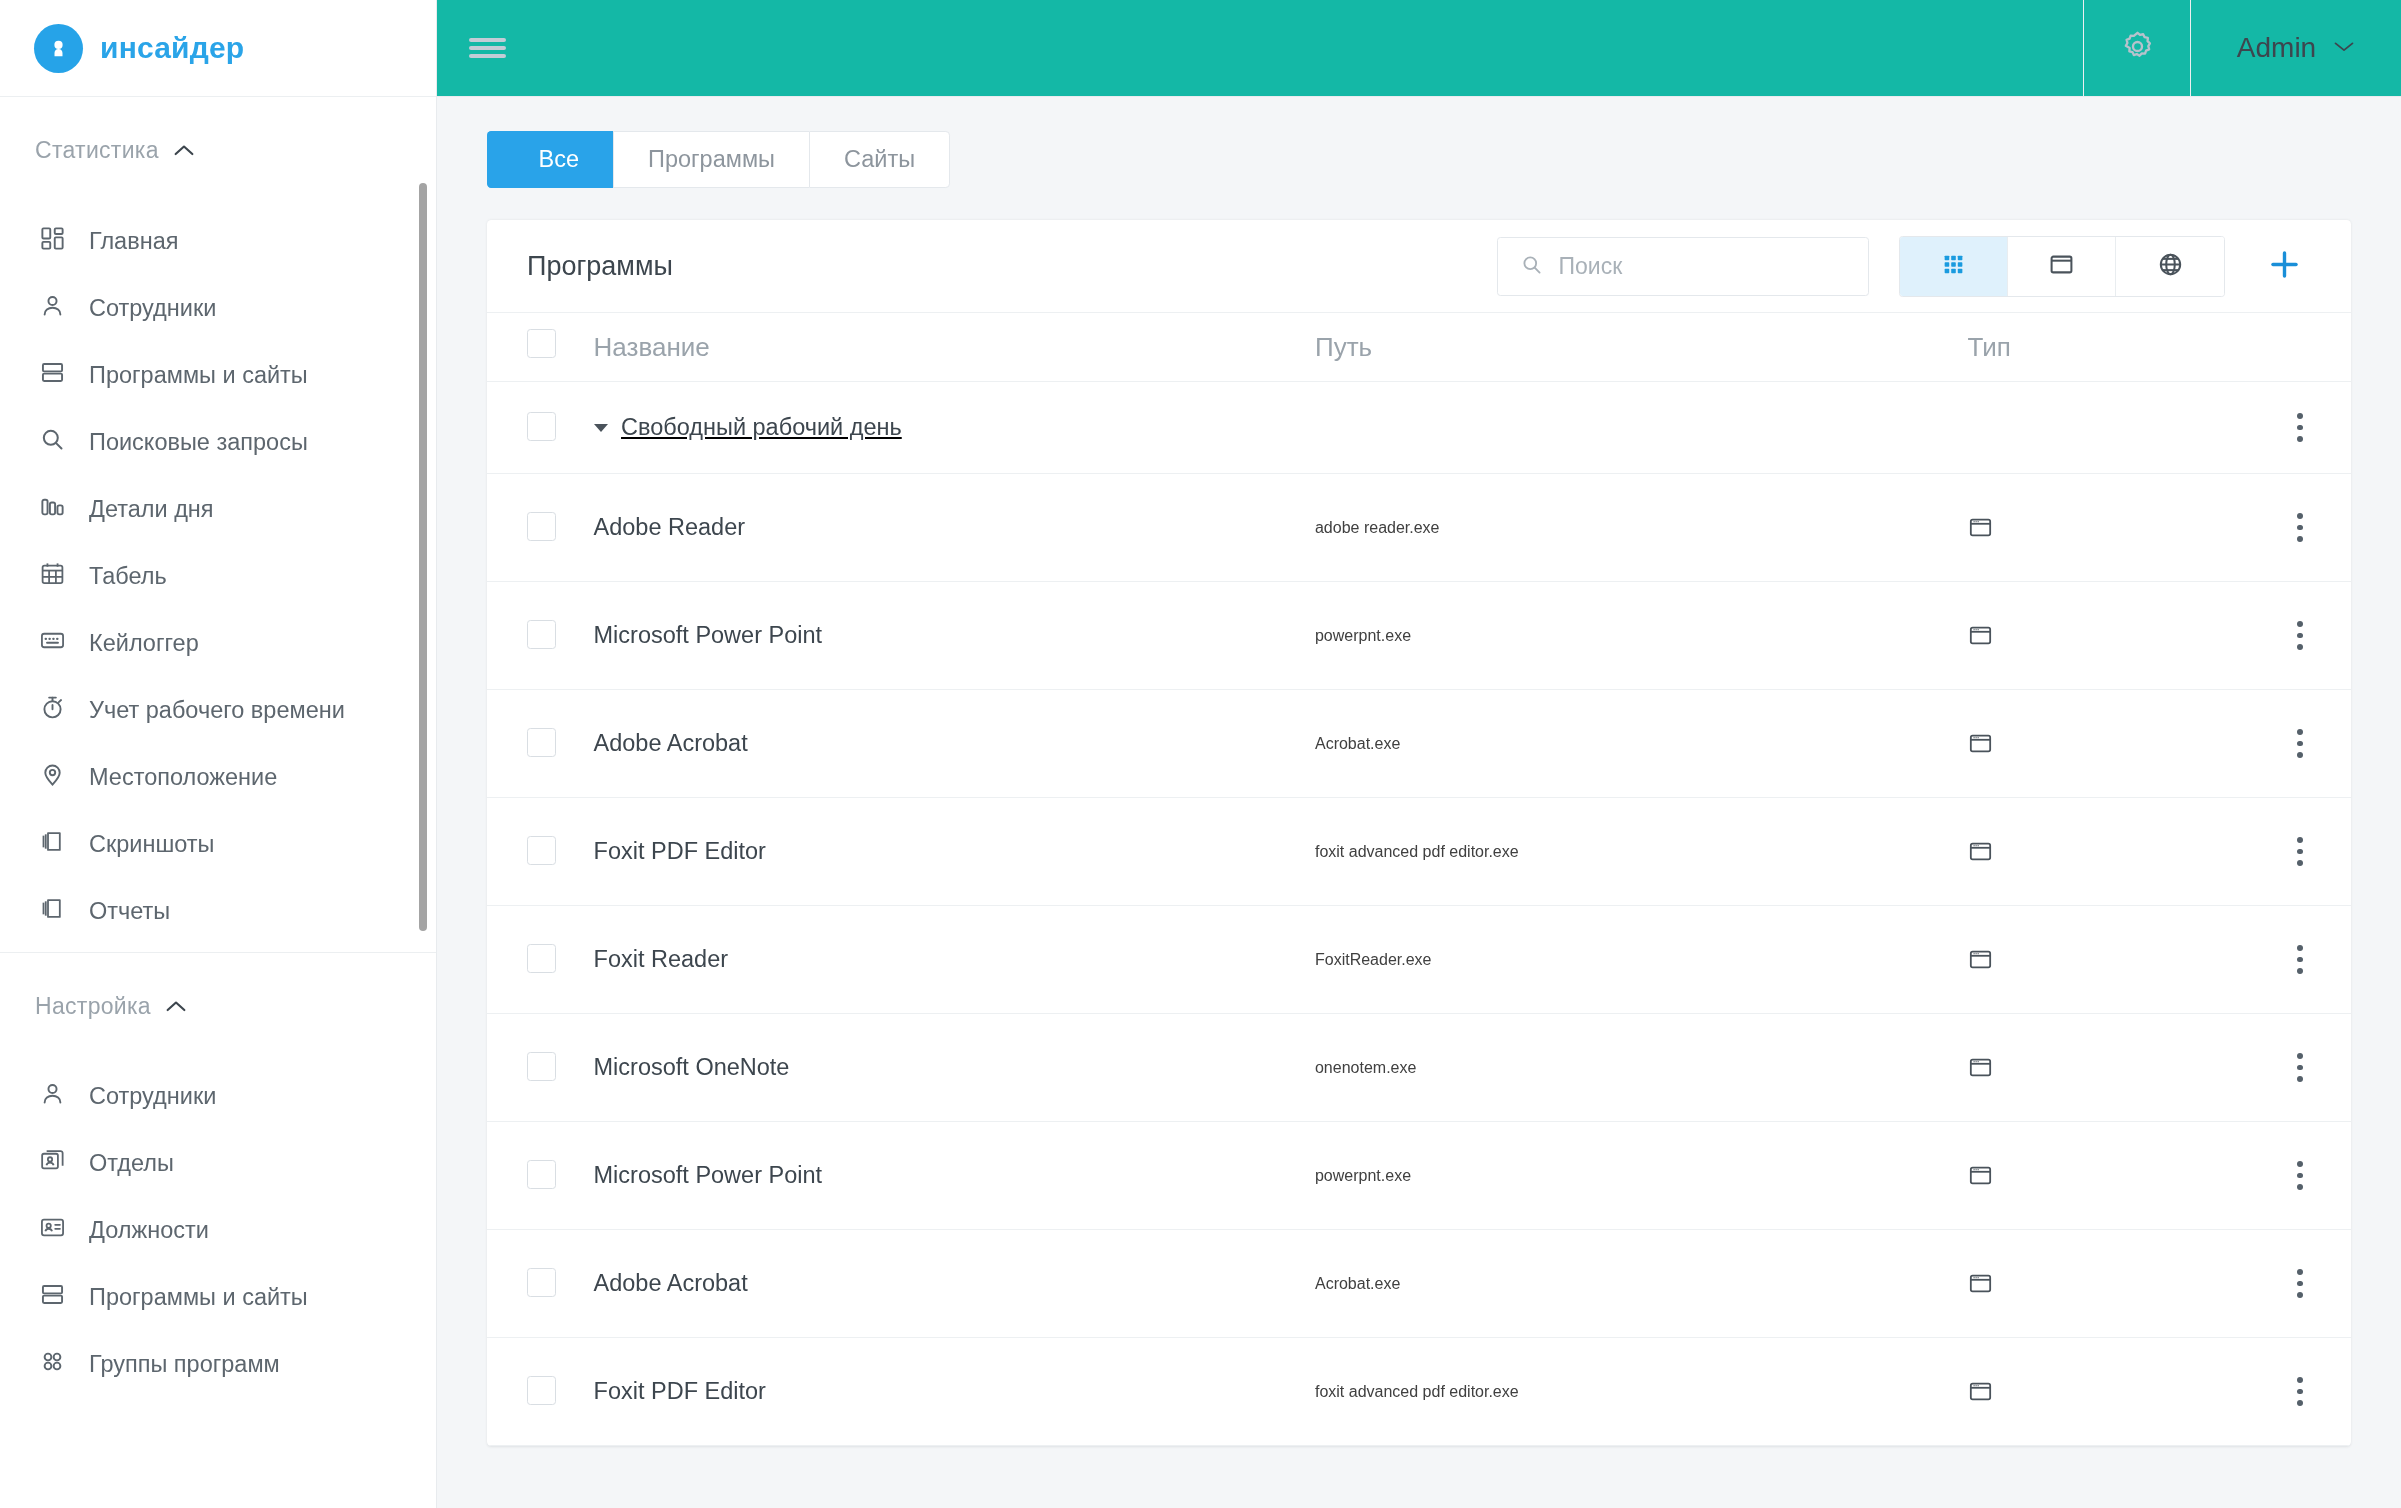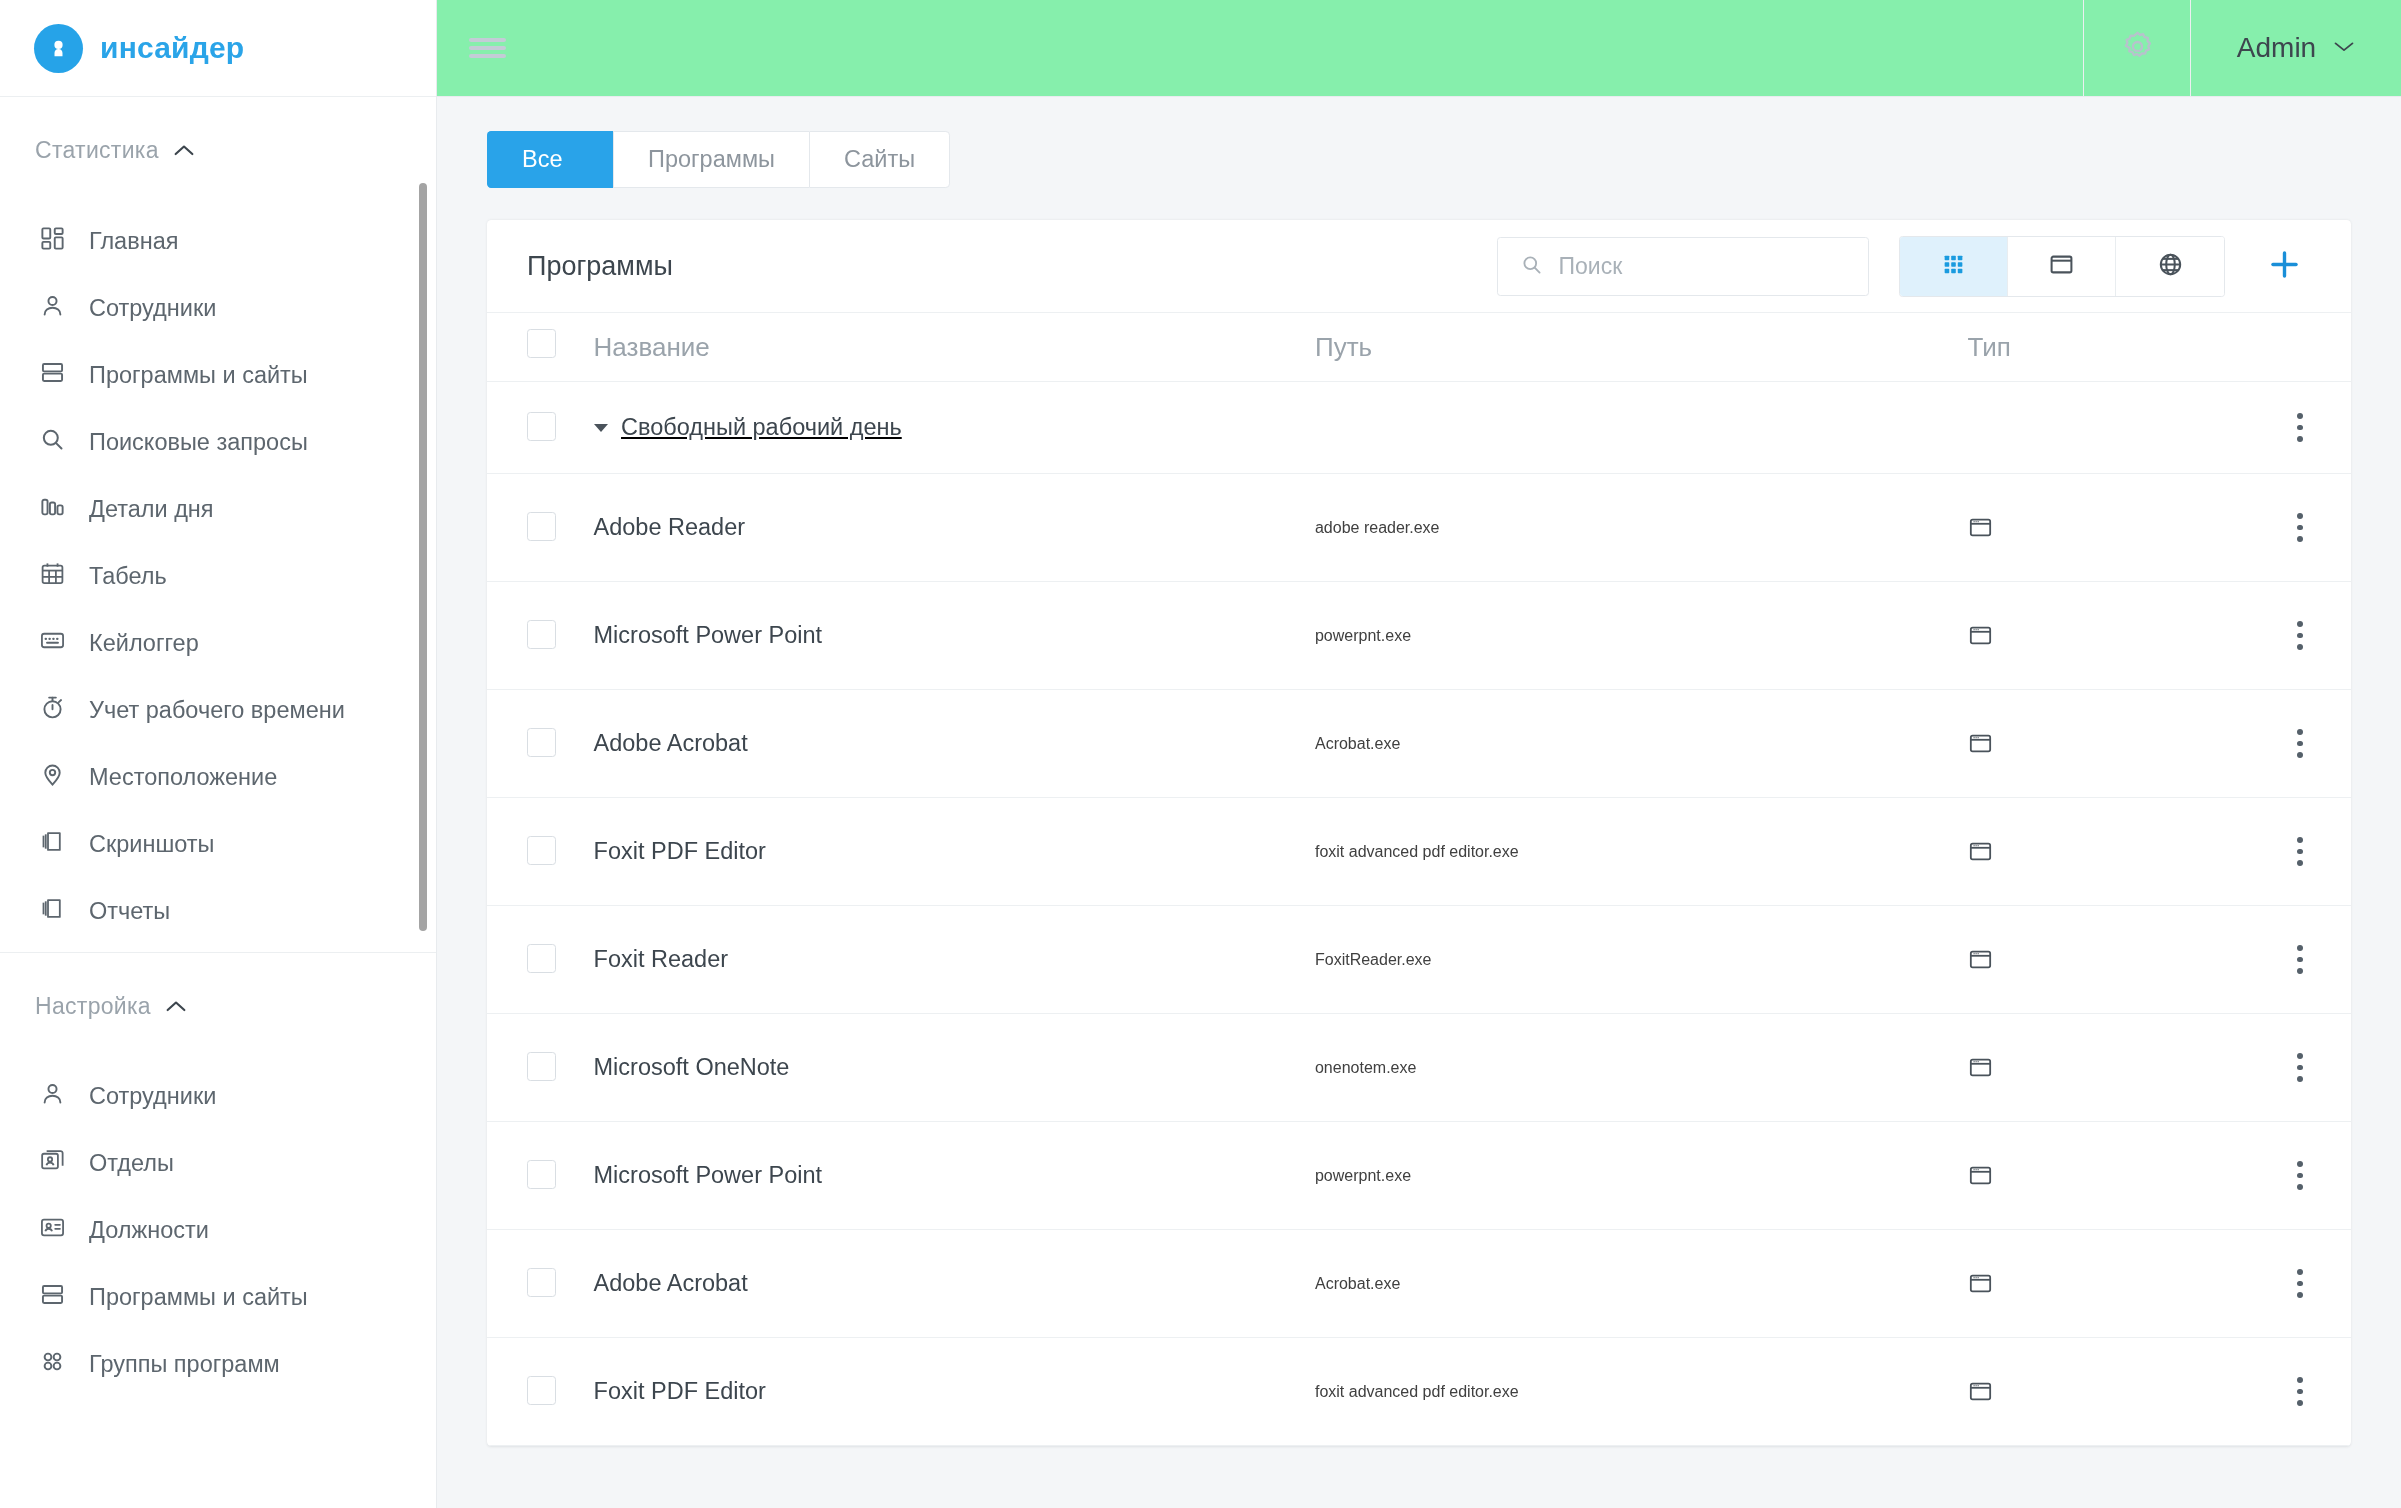--- a/index.html
+++ b/index.html
@@ -67,21 +67,21 @@
   .sb-track {
     position: absolute; left: 419px; top: 183px;
     width: 8.4px; height: 748px;
     background: #a4a4a4; border-radius: 5px;
   }
 
   
   .main { flex: 1 1 auto; height: 1508px; display: flex; flex-direction: column; background: #f4f6f8; }
 
   .topbar {
-    height: 97px; flex: 0 0 97px; background: #86efac;
+    height: 97px; flex: 0 0 97px; background: #14b8a6;
     border-bottom: 0.8px solid #e9ecef;
     display: flex; align-items: stretch;
   }
   .burger {
     width: 101px; display: flex; align-items: center; justify-content: center;
     cursor: pointer;
   }
   .burger span { display: block; width: 37px; height: 4.2px; background: #c3ccd6; border-radius: 2.5px; margin: 4.2px 0; }
   .topbar-spacer { flex: 1 1 auto; }
   .gear-cell {
@@ -93,21 +93,21 @@
     width: 210px; display: flex; align-items: center; justify-content: center; gap: 17px;
     cursor: pointer;
   }
   .user-name { font-size: 28px; color: #3d464e; }
 
   .content { flex: 1 1 auto; padding: 34px 50px 0 50px; overflow: hidden; }
 
   
   .tabs { display: flex; margin-bottom: 32px; }
   .tab {
-    height: 57px; display: flex; align-items: center; justify-content: flex-start;
+    height: 57px; display: flex; align-items: center; justify-content: flex-end;
     padding: 0 34px; font-size: 23.5px; color: #8d959d;
     background: #fff; border: 0.8px solid #e4e8ec; border-right: none;
     cursor: pointer; min-width: 126px;
   }
   .tab:first-child { border-radius: 4.2px 0 0 4.2px; }
   .tab:last-child { border-right: 0.8px solid #e4e8ec; border-radius: 0 4.2px 4.2px 0; }
   .tab.active { background: #29a3e9; border-color: #29a3e9; color: #fff; }
 
   
   .card {

